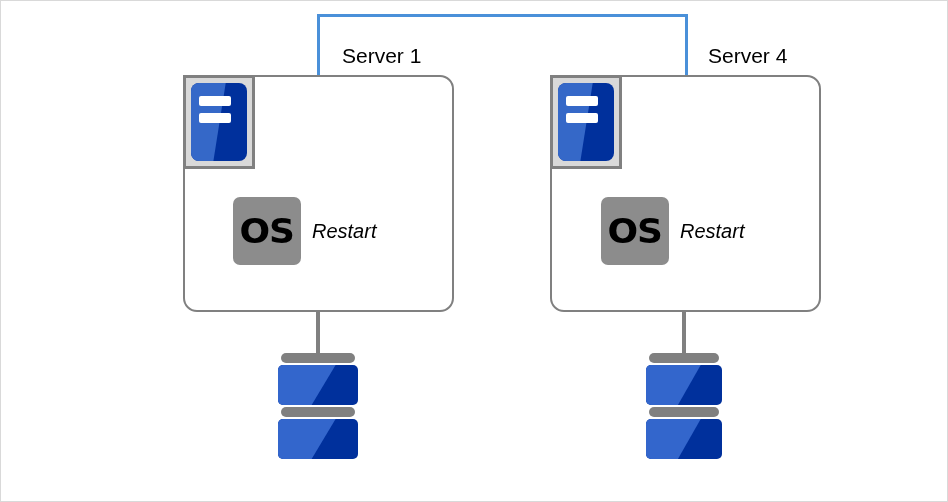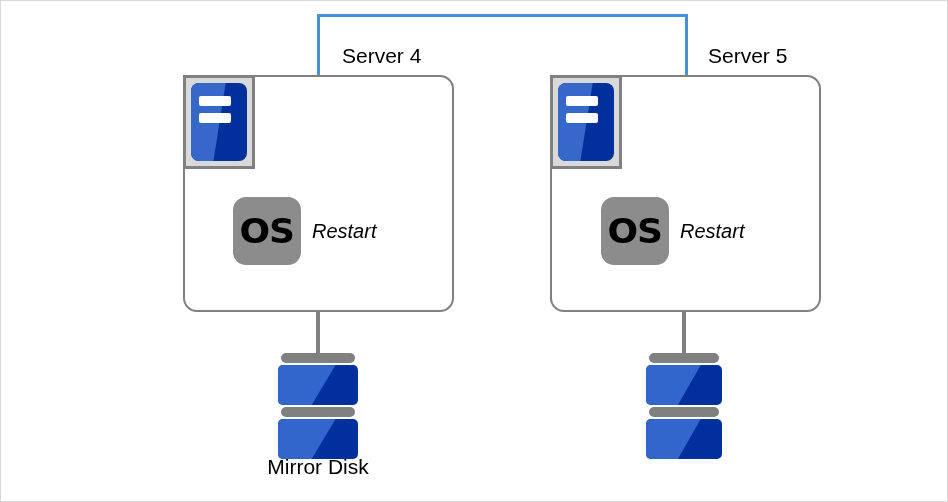--- a/index.html
+++ b/index.html
@@ -73,21 +73,21 @@
     left: 14%;
     width: 58%;
     height: 13%;
   }
   .badge-bar.b1 { top: 17%; }
   .badge-bar.b2 { top: 38%; }
 
   
   .os-chip {
     background: #8c8c8c;
-    border-radius: 13px;
+    border-radius: 7px;
     display: flex;
     align-items: center;
     justify-content: center;
     box-sizing: border-box;
   }
   .os-chip-text {
     font-family: "DejaVu Sans", sans-serif;
     font-weight: bold;
     font-size: 34px;
     color: #000000;
@@ -135,21 +135,21 @@
 </style>
 </head>
 <body>
 
 <div id="canvas">
 
   <div class="abs link-v" style="left:316px; top:13px; width:3px; height:61px;"></div>
   <div class="abs link-h" style="left:316px; top:13px; width:371px; height:3px;"></div>
   <div class="abs link-v" style="left:684px; top:13px; width:3px; height:61px;"></div>
 
-  <div class="abs server-label" style="left:341px; top:44px;">Server 4</div>
+  <div class="abs server-label" style="left:341px; top:44px;">Server 1</div>
 
   <div class="abs server-box" style="left:182px; top:74px; width:271px; height:237px;"></div>
 
   <div class="abs badge" style="left:182px; top:74px; width:72px; height:94px;">
     <div class="badge-inner">
       <div class="badge-light"></div>
       <div class="badge-bar b1"></div>
       <div class="badge-bar b2"></div>
     </div>
   </div>
@@ -166,23 +166,22 @@
     <div class="abs disk-bar" style="left:3px; top:0px; width:74px; height:10px;"></div>
     <div class="disk-block" style="left:0px; top:12px; width:80px; height:40px;">
       <div class="disk-light"></div>
     </div>
     <div class="abs disk-bar" style="left:3px; top:54px; width:74px; height:10px;"></div>
     <div class="disk-block" style="left:0px; top:66px; width:80px; height:40px;">
       <div class="disk-light"></div>
     </div>
   </div>
 
-  <div class="abs disk-label" style="left:237px; top:455px; width:160px;">Mirror Disk</div>
-
-  <div class="abs server-label" style="left:707px; top:44px;">Server 5</div>
+
+  <div class="abs server-label" style="left:707px; top:44px;">Server 4</div>
 
   <div class="abs server-box" style="left:549px; top:74px; width:271px; height:237px;"></div>
 
   <div class="abs badge" style="left:549px; top:74px; width:72px; height:94px;">
     <div class="badge-inner">
       <div class="badge-light"></div>
       <div class="badge-bar b1"></div>
       <div class="badge-bar b2"></div>
     </div>
   </div>

